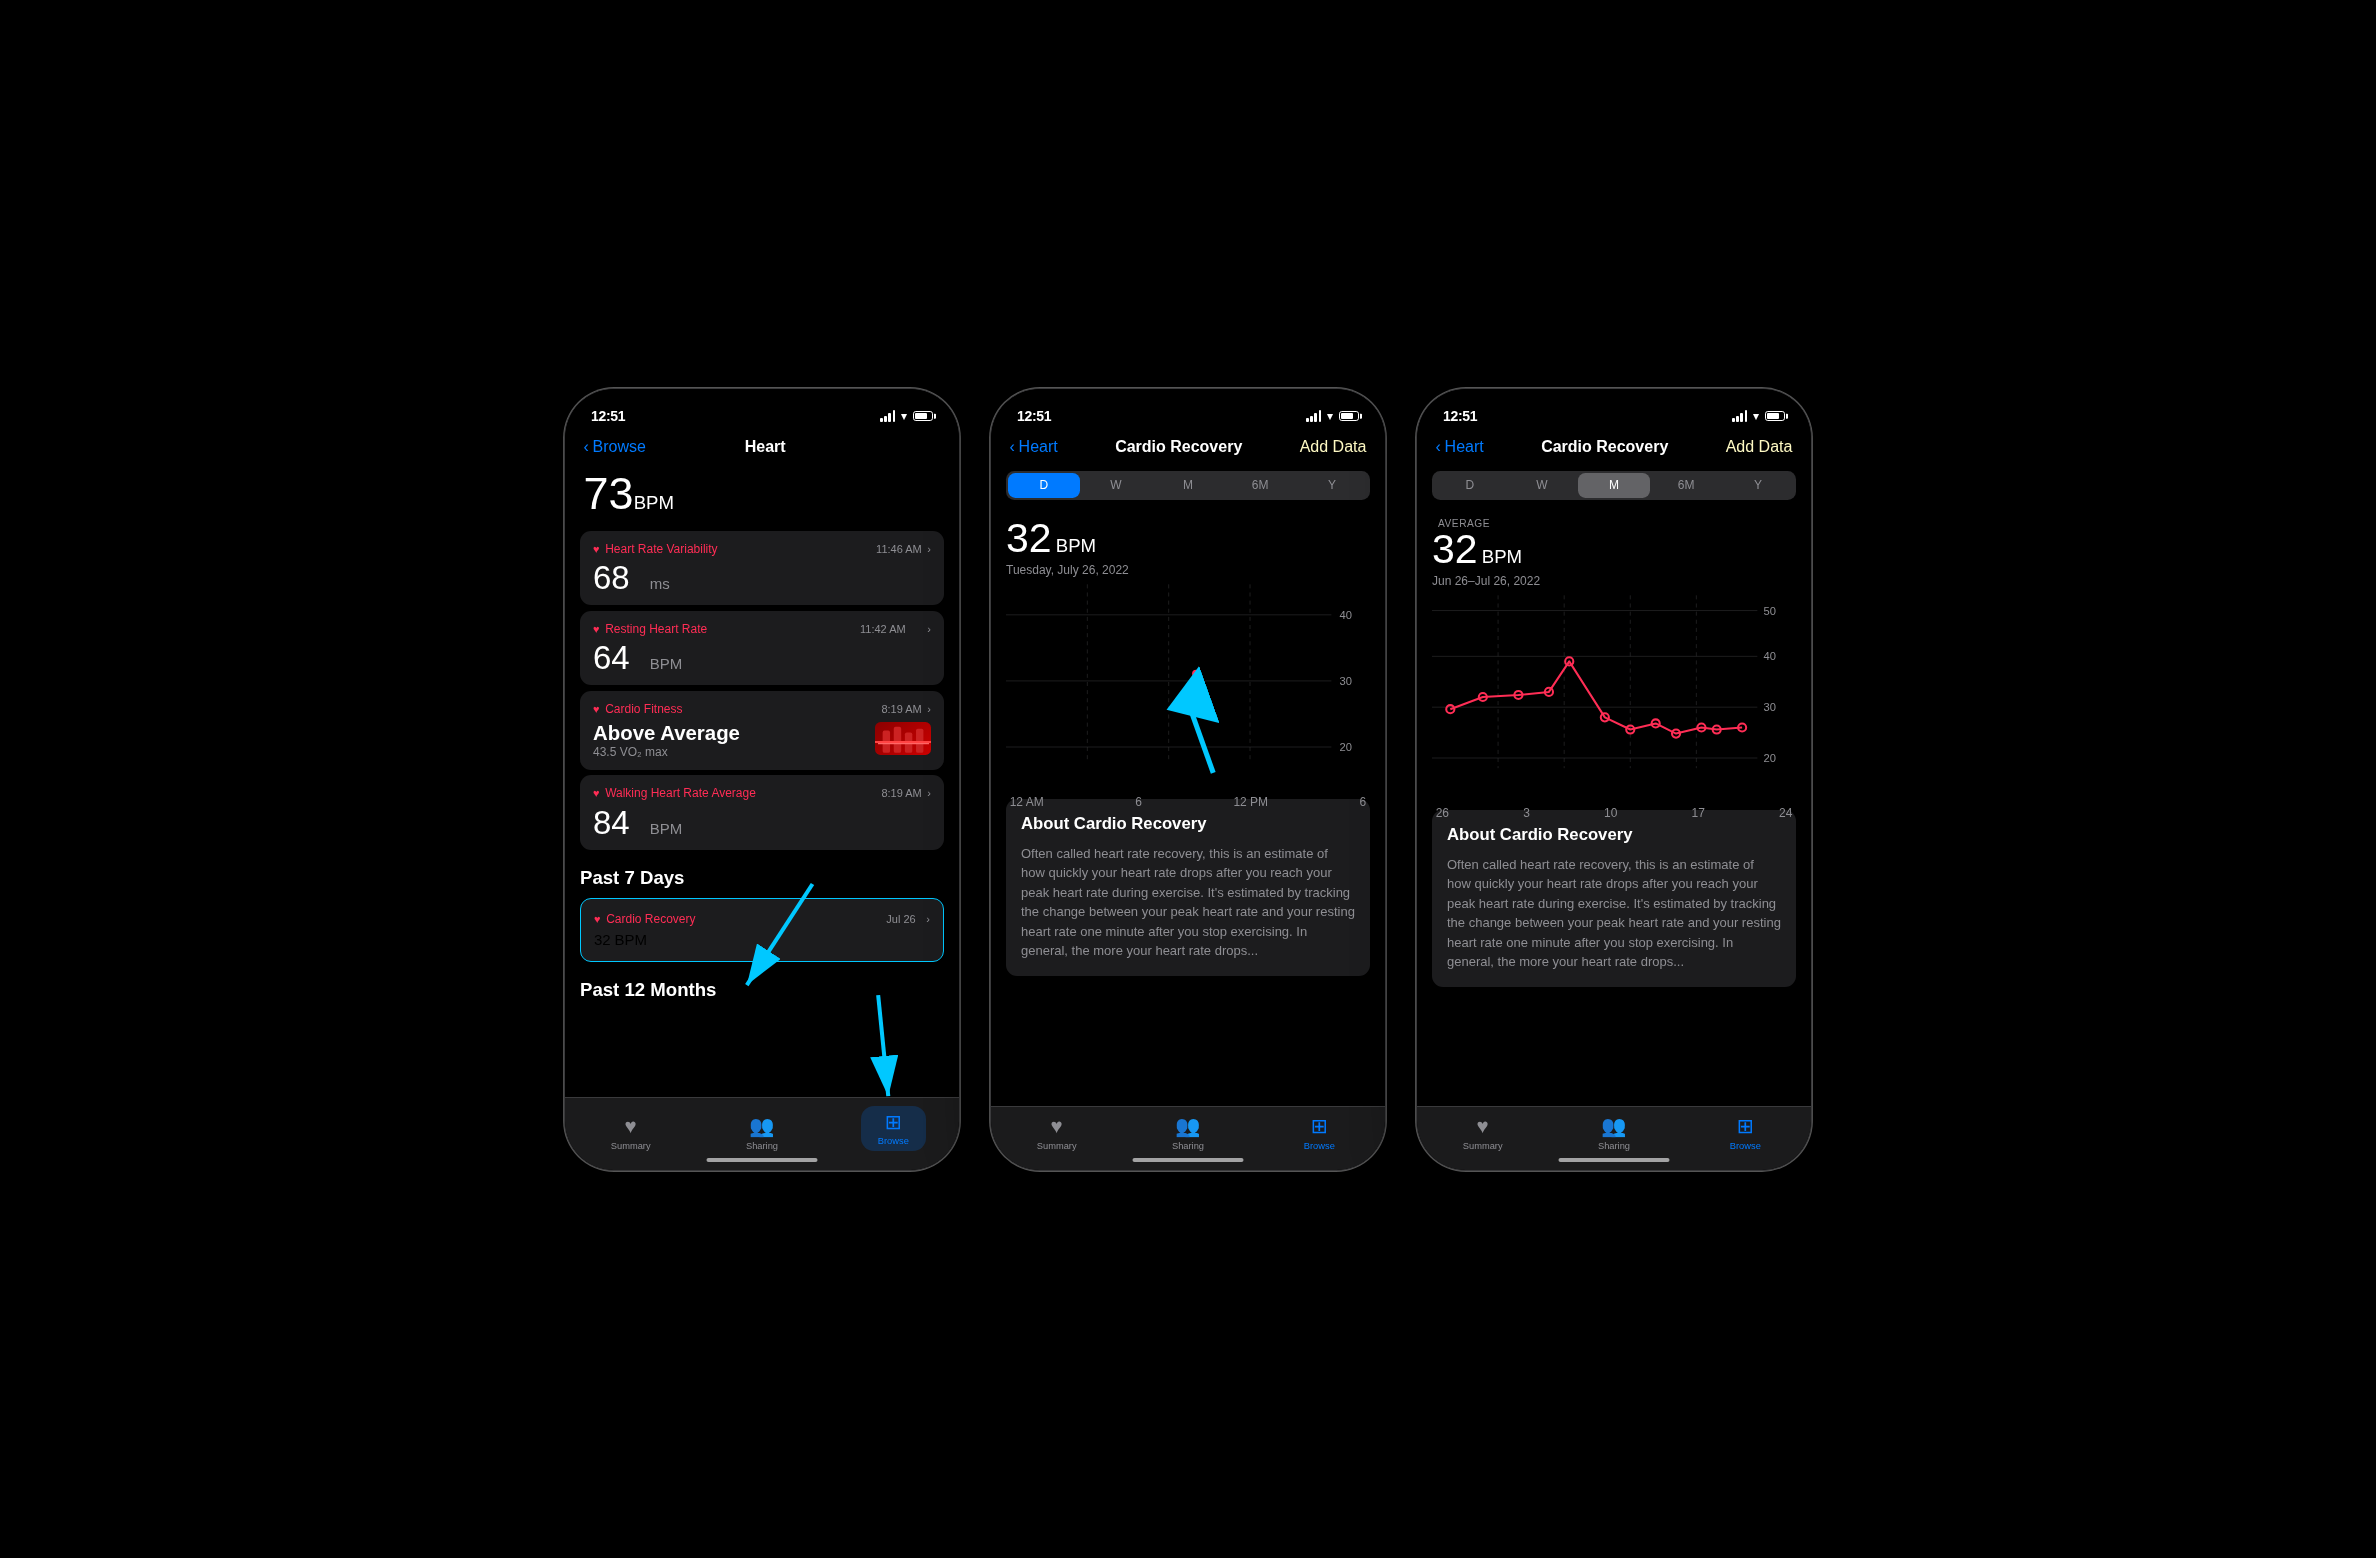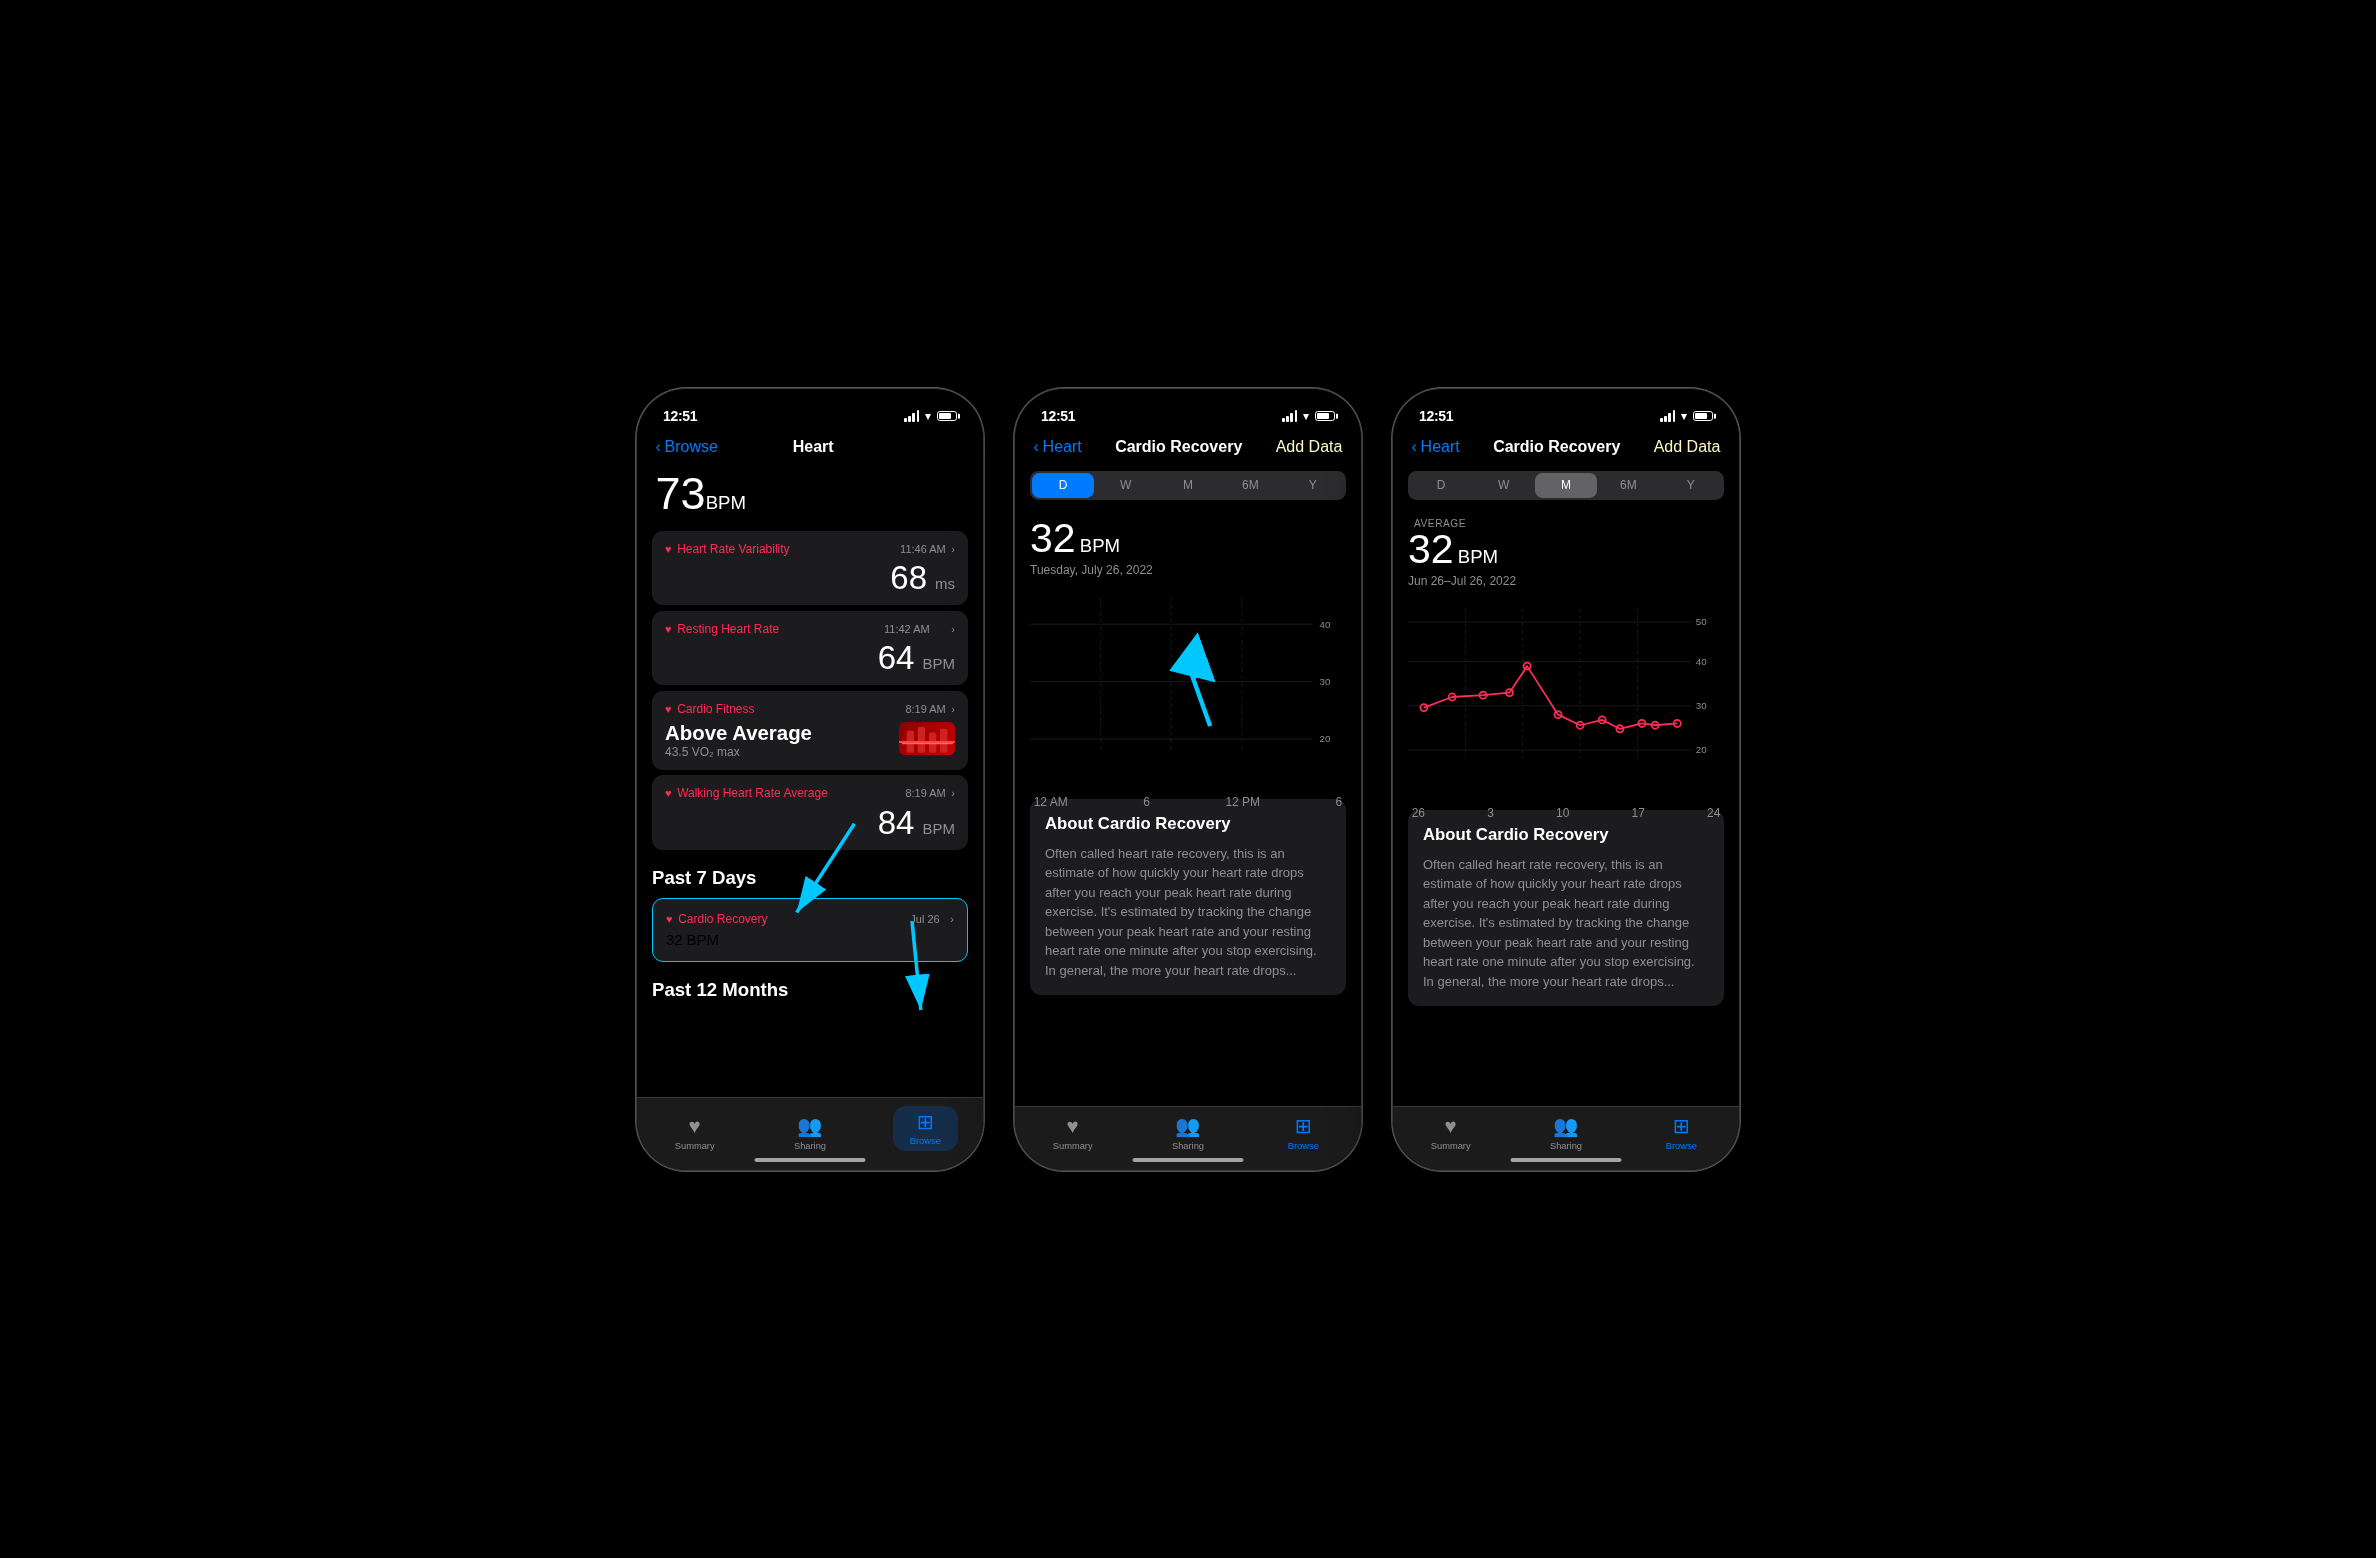--- a/index.html
+++ b/index.html
@@ -9,21 +9,21 @@
       justify-content: center;
       align-items: center;
       min-height: 100vh;
       font-family: -apple-system, BlinkMacSystemFont, 'SF Pro Display', 'Helvetica Neue', sans-serif;
       gap: 30px;
       padding: 37px 18.6px;
     }
 
     
     .phone {
-      width: 348px;
+      width: 396px;
       height: 783px;
       background: #1c1c1e;
       border-radius: 50px;
       border: 1.9px solid #3a3a3c;
       position: relative;
       overflow: hidden;
       flex-shrink: 0;
       box-shadow: 0 0 0 0.9px #555, inset 0 0 0 0.9px #2a2a2c, 0 18.6px 56px rgba(0,0,0,0.8);
     }
     .phone::before {
@@ -149,22 +149,21 @@
       color: #FF2D55;
       font-size: 12px;
       font-weight: 500;
     }
     .health-card-title .heart-icon { color: #FF2D55; font-size: 11px; }
     .health-card-time { color: #8e8e93; font-size: 11px; }
     .health-card-chevron { color: #8e8e93; font-size: 11px; margin-left: 3.7px; }
     .health-card-value {
       display: flex;
       align-items: baseline;
-      gap: 8px;
-      justify-content: flex-end;
+      gap: 20px;
     }
     .health-card-value .big { font-size: 33px; font-weight: 300; color: #fff; line-height: 1; }
     .health-card-value .small { font-size: 15px; color: #8e8e93; }
 
     .section-label {
       color: #fff;
       font-size: 18.6px;
       font-weight: 700;
       padding: 13px 15px 5.6px;
     }

